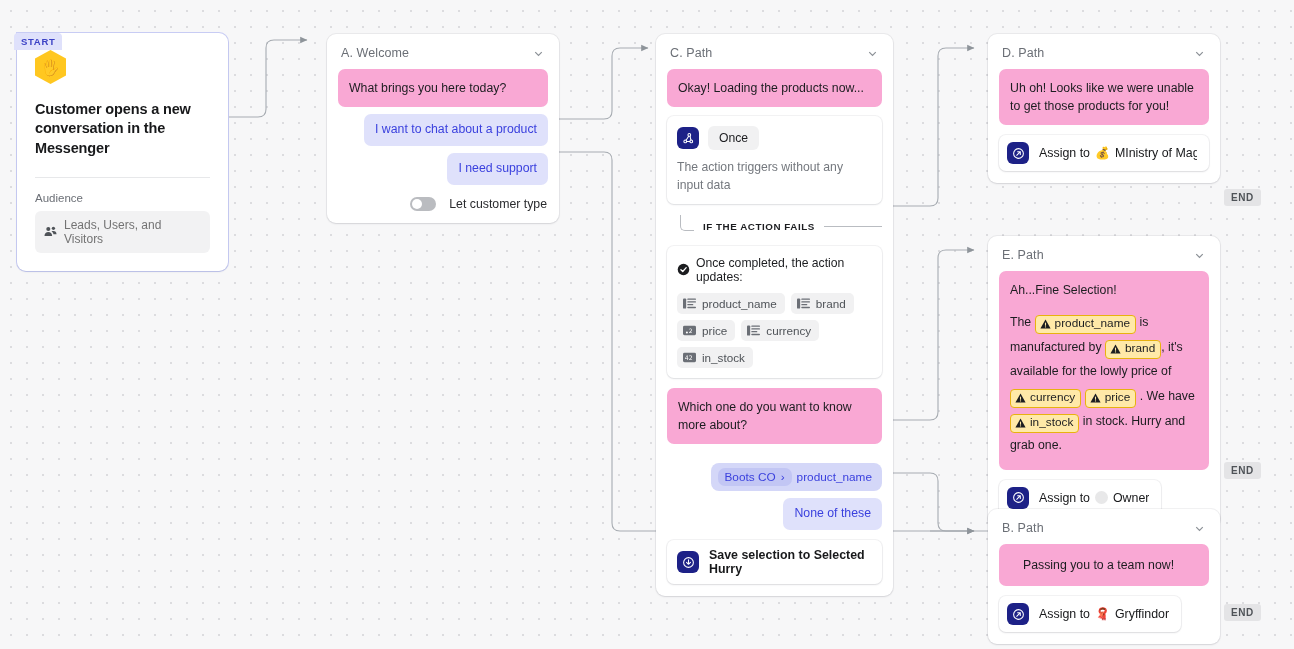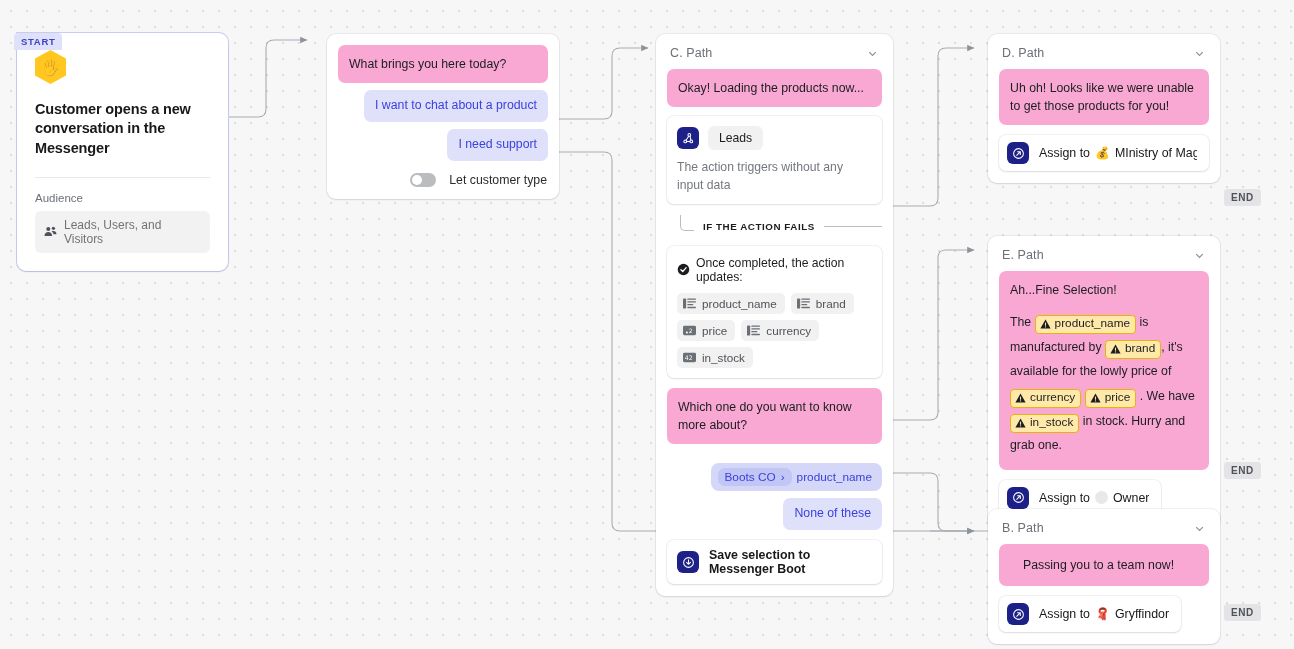--- a/index.html
+++ b/index.html
@@ -226,20 +226,26 @@
         <circle cx="5.3" cy="3.4" r="2.5"></circle>
           <path d="M0.6 12 C0.6 8.7 2.7 7 5.3 7 C7.9 7 10 8.7 10 12 Z"></path>
         <circle cx="11.6" cy="2.6" r="2"></circle>
           <path d="M9.2 6.6 C10 6.2 10.8 6 11.6 6 C13.8 6 15.4 7.4 15.4 10 L11.6 10 C11.6 8.6 10.7 7.3 9.2 6.6 Z"></path>
       </svg>
       <span>Leads, Users, and Visitors</span>
     </div>
   </div>
 
   <div class="card" style="left:327px; top:34px; width:232px;">
+    <div class="card-head">
+      <span class="card-title">A. Welcome</span>
+      <svg class="chev" viewBox="0 0 14 14" fill="none" stroke="currentColor" stroke-width="1.3">
+          <path d="M3.5 5.5 L7 9 L10.5 5.5"></path>
+        </svg>
+    </div>
     <div class="bub">What brings you here today?</div>
     <div class="reply">I want to chat about a product</div>
     <div class="reply">I need support</div>
     <div class="toggle-row">
       <div class="toggle"></div>
       <span class="toggle-label">Let customer type</span>
     </div>
   </div>
 
   <div class="card" style="left:656px; top:34px; width:237px;">
@@ -254,21 +260,21 @@
     <div class="act-card">
       <div class="act-head">
         <div class="app-icon">
           <svg viewBox="0 0 16 16" width="13" height="13" fill="none" stroke="#fff" stroke-width="1.25" stroke-linecap="round">
             <circle cx="4" cy="11.6" r="1.7"></circle>
               <circle cx="11.4" cy="11.6" r="1.7"></circle>
               <circle cx="9" cy="3.6" r="1.7"></circle>
             <path d="M5 10.2 L8.2 5.2 M9.9 5.1 L11 9.9 M5.7 11.6 H9.7"></path>
           </svg>
         </div>
-        <div class="app-name">Leads</div>
+        <div class="app-name">Once</div>
       </div>
       <div class="act-note">The action triggers without any input data</div>
     </div>
 
     <div class="fail-row">
       <div class="fail-elbow"></div>
       <span class="fail-label">IF THE ACTION FAILS</span>
       <div class="fail-line"></div>
     </div>
 
@@ -341,21 +347,21 @@
 
     <div class="reply">None of these</div>
 
     <div class="save-card">
       <div class="app-icon">
         <svg viewBox="0 0 16 16" width="13" height="13" fill="none" stroke="#fff" stroke-width="1.3" stroke-linecap="round" stroke-linejoin="round">
           <circle cx="8" cy="8" r="6"></circle>
             <path d="M8 4.8 V10 M5.6 7.8 L8 10.2 L10.4 7.8"></path>
         </svg>
       </div>
-      <span class="save-label">Save selection to Messenger Boot</span>
+      <span class="save-label">Save selection to Selected Hurry</span>
     </div>
   </div>
 
   <div class="card" style="left:988px; top:34px; width:232px;">
     <div class="card-head">
       <span class="card-title">D. Path</span>
       <svg class="chev" viewBox="0 0 14 14" fill="none" stroke="currentColor" stroke-width="1.3">
           <path d="M3.5 5.5 L7 9 L10.5 5.5"></path>
         </svg>
     </div>

